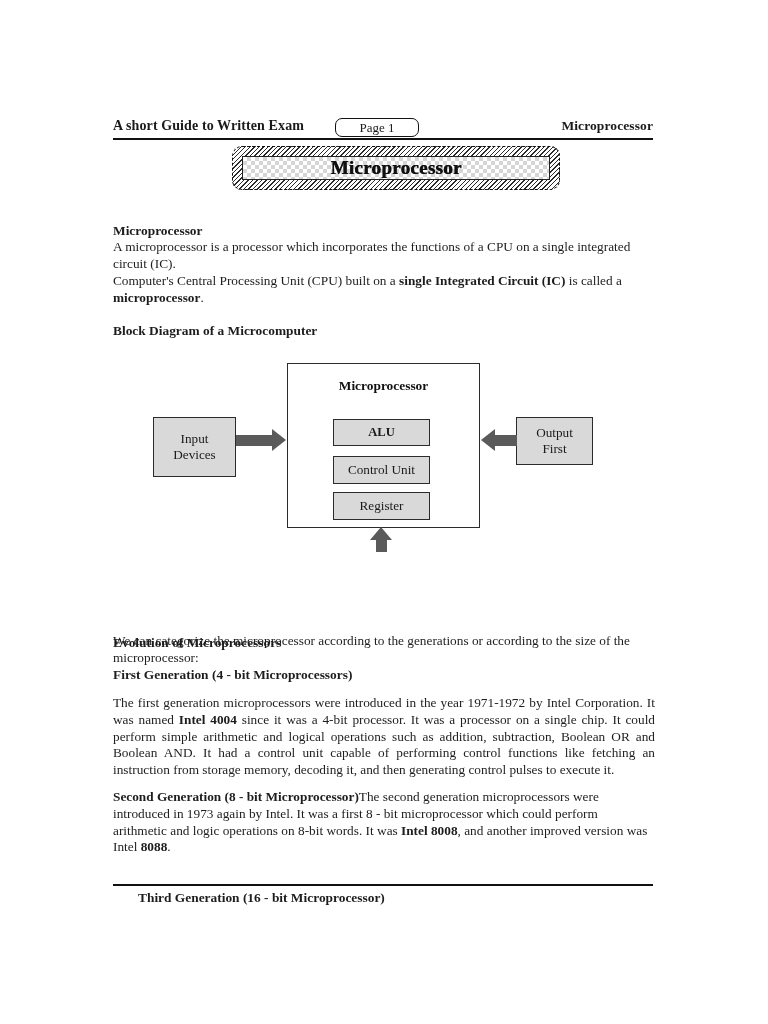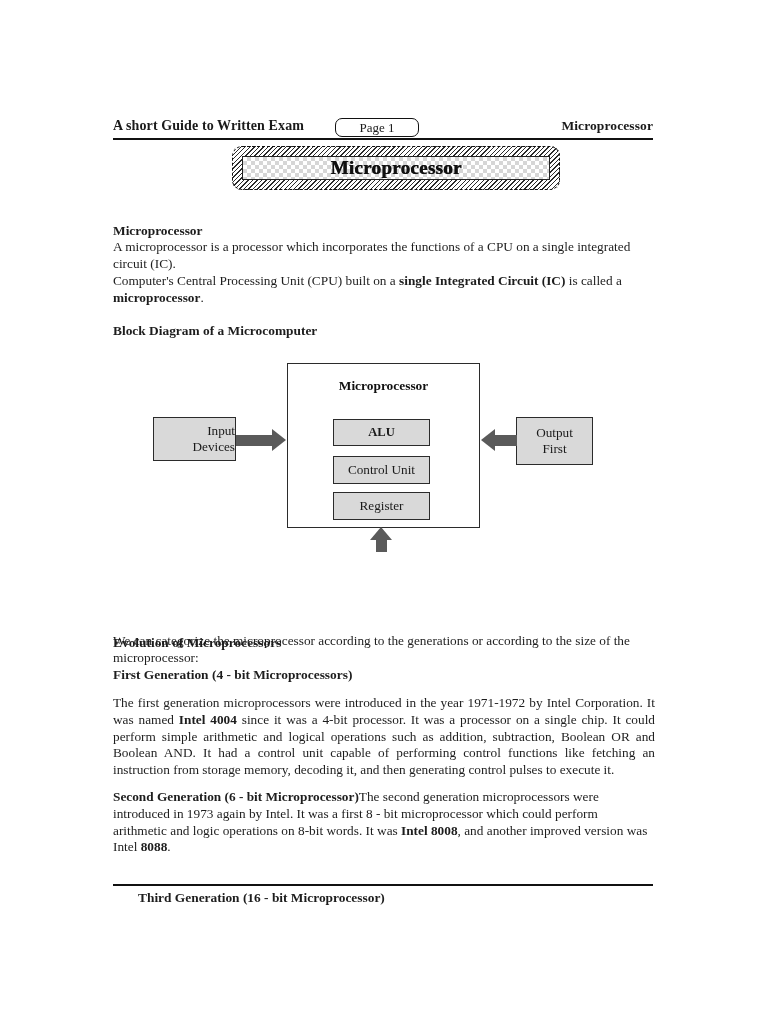--- a/index.html
+++ b/index.html
@@ -273,39 +273,39 @@
 
     <div class="blk" style="top:633px;">We can categorize the microprocessor according to the generations or according to the size of the microprocessor:</div>
 
     <div class="blk hd" style="top:666px;">First Generation (4 - bit Microprocessors)</div>
 
     <div class="blk justified" style="top:695px;">
       <span>The first generation microprocessors were introduced in the year 1971-1972 by Intel Corporation. It was named </span><b>Intel 4004</b><span> since it was a 4-bit processor. It was a processor on a single chip. It could perform simple arithmetic and logical operations such as addition, subtraction, Boolean OR and Boolean AND. It had a control unit capable of performing control functions like fetching an instruction from storage memory, decoding it, and then generating control pulses to execute it.</span>
     </div>
 
     <div class="blk" style="top:789px;">
-      <b>Second Generation (6 - bit Microprocessor)</b><span>The second generation microprocessors were introduced in 1973 again by Intel. It was a first 8 - bit microprocessor which could perform arithmetic and logic operations on 8-bit words. It was </span><b>Intel 8008</b><span>, and another improved version was Intel </span><b>8088</b><span>.</span>
+      <b>Second Generation (8 - bit Microprocessor)</b><span>The second generation microprocessors were introduced in 1973 again by Intel. It was a first 8 - bit microprocessor which could perform arithmetic and logic operations on 8-bit words. It was </span><b>Intel 8008</b><span>, and another improved version was Intel </span><b>8088</b><span>.</span>
     </div>
 
     <div class="blk hd" style="top:889px;margin-left:25px;">Third Generation (16 - bit Microprocessor)</div>
   </div>
 
   <div class="diagram">
 
     <div class="mpbox" style="left:287px; top:363px; width:193px; height:165px;">
       <div class="mplabel">Microprocessor</div>
     </div>
 
     <div class="dbox" style="left:333px; top:419px; width:97px; height:27px; font-weight:bold; font-size:12.6px;">ALU</div>
 
     <div class="dbox" style="left:333px; top:456px; width:97px; height:28px;">Control Unit</div>
 
     <div class="dbox" style="left:333px; top:492px; width:97px; height:28px;">Register</div>
 
-    <div class="dbox" style="left:153px; top:417px; width:83px; height:44px; flex-direction:column;align-items:flex-end;">
+    <div class="dbox" style="left:153px; top:417px; width:83px; height:60px; flex-direction:column;">
       <span>Input</span>
       <span>Devices</span>
     </div>
 
     <div class="dbox" style="left:516px; top:417px; width:77px; height:48px; flex-direction:column;">
       <span>Output</span>
       <span>First</span>
     </div>
 
 

